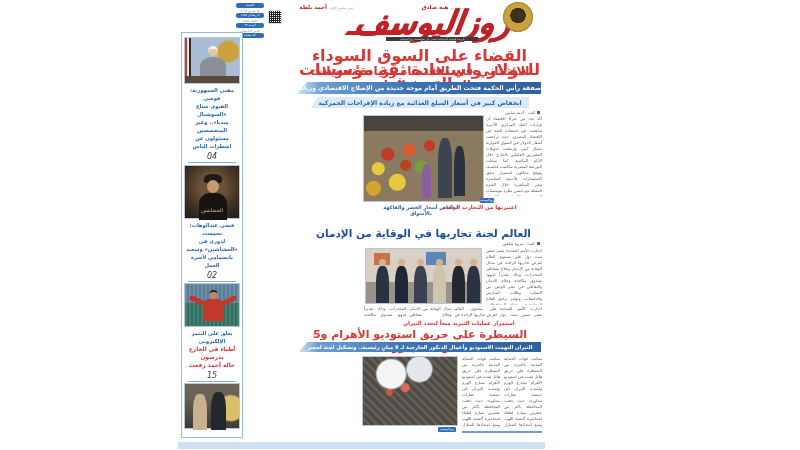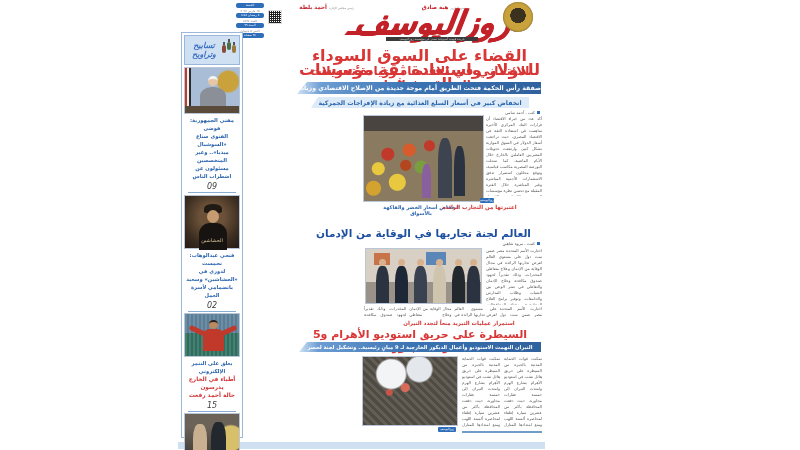--- a/index.html
+++ b/index.html
@@ -208,44 +208,33 @@
     <div class="abs h3">السيطرة على حريق استوديو الأهرام و5 عقارات مجاورة له</div>
     <div class="abs sub3">النيران التهمت الاستوديو وأعمال الديكور الخارجية لـ 9 مبانٍ رئيسية.. وتشكيل لجنة لحصر الخسائر</div>
     <div class="ph ph-fire"></div>
     <div class="abs smalltext col3a">تمكنت قوات الحماية المدنية بالجيزة من السيطرة على حريق هائل نشب في استوديو الأهرام بشارع الهرم وامتدت النيران إلى خمسة عقارات مجاورة، حيث دفعت المحافظة بأكثر من عشرين سيارة إطفاء لمحاصرة ألسنة اللهب ومنع امتدادها للمنازل المجاورة، فيما تواصلت عمليات التبريد لساعات منعاً لتجدد النيران، وأصدرت النيابة العامة قراراً بندب المعمل الجنائي لمعاينة موقع الحريق وبيان أسبابه وحصر الخسائر المادية التي لحقت بالاستوديو والمباني المحيطة، دون تسجيل خسائر في الأرواح.</div>
     <div class="abs smalltext col3b">تمكنت قوات الحماية المدنية بالجيزة من السيطرة على حريق هائل نشب في استوديو الأهرام بشارع الهرم وامتدت النيران إلى خمسة عقارات مجاورة، حيث دفعت المحافظة بأكثر من عشرين سيارة إطفاء لمحاصرة ألسنة اللهب ومنع امتدادها للمنازل المجاورة، فيما تواصلت عمليات التبريد لساعات منعاً لتجدد النيران، وأصدرت النيابة العامة قراراً بندب المعمل الجنائي لمعاينة موقع الحريق وبيان أسبابه وحصر الخسائر المادية التي لحقت بالاستوديو والمباني المحيطة، دون تسجيل خسائر في الأرواح.</div>
     <div class="abs stamp stamp3">روزاليوسف</div>
     <div class="abs rule3"></div>
     <div class="abs bottom-strip"></div>
 
     <div class="abs sidebar">
-      <div class="sb-title">
-        <div class="lanterns">
-          <span class="lantern lt1"></span>
-          <span class="lantern lt2"></span>
-          <span class="lantern lt3"></span>
-        </div>
-        <div class="txt">
-          <div>تسابيح</div>
-          <div>وتراويح</div>
-        </div>
-      </div>
 
       <div class="ph-cleric" style="border:1px solid #b8c6d8;">
         <div class="cl-head"></div>
         <div class="cl-body"></div>
         <div class="cl-desk"></div>
       </div>
       <div class="sb-txt">
         <div>مفتي الجمهورية: فوضى</div>
         <div>الفتوى صناع «السوشيال</div>
         <div>ميديا».. وغير المتخصصين</div>
         <div>مسئولون عن اضطراب الناس</div>
       </div>
-      <div class="sb-page">09</div>
+      <div class="sb-page">04</div>
 
       <div class="ph-actor" style="border:1px solid #b8c6d8;">
         <div class="ac-turban"></div>
         <div class="ac-head"></div>
         <div class="ac-body"></div>
         <div class="ac-mark">الحشاشين</div>
       </div>
       <div class="sb-txt">
         <div>فتحي عبدالوهاب: تحمست</div>
         <div>لدوري في «الحشاشين» وسعيد</div>

